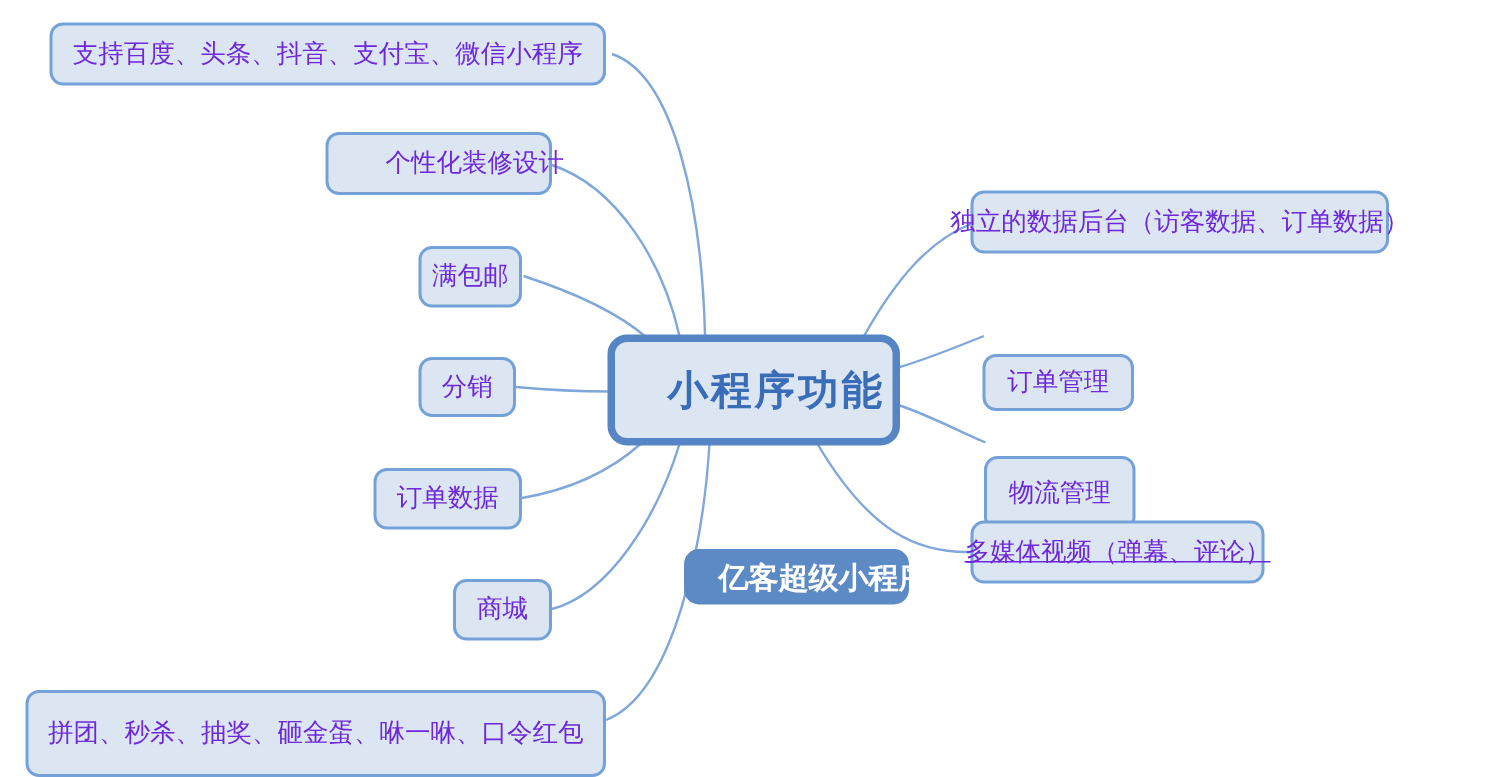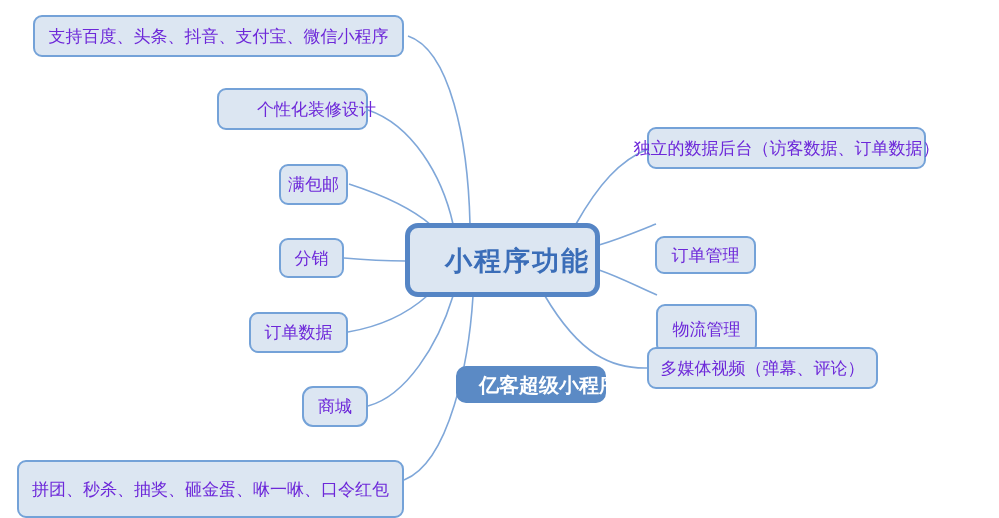--- a/index.html
+++ b/index.html
@@ -77,29 +77,29 @@
   <div class="node" style="left:33px;  top:15px;  width:371px; height:42px;">支持百度、头条、抖音、支付宝、微信小程序</div>
 
   <div class="node" style="left:217px; top:88px;  width:151px; height:42px;padding-left:48px;">个性化装修设计</div>
 
   <div class="node" style="left:279px; top:164px; width:69px;  height:41px;">满包邮</div>
 
   <div class="node" style="left:279px; top:238px; width:65px;  height:40px;">分销</div>
 
   <div class="node" style="left:249px; top:312px; width:99px;  height:41px;">订单数据</div>
 
-  <div class="node" style="left:302px; top:386px; width:66px;  height:41px;border-radius:11px;">商城</div>
+  <div class="node" style="left:302px; top:386px; width:66px;  height:41px;">商城</div>
 
   <div class="node" style="left:17px;  top:460px; width:387px; height:58px;">拼团、秒杀、抽奖、砸金蛋、咻一咻、口令红包</div>
 
   <div class="node central" style="left:405px; top:223px; width:195px; height:74px;">小程序功能</div>
 
   <div class="node floating" style="left:456px; top:366px; width:150px; height:37px;padding-left:36px;">亿客超级小程序</div>
 
   <div class="node" style="left:647px; top:127px; width:279px; height:42px;">独立的数据后台（访客数据、订单数据）</div>
 
   <div class="node" style="left:655px; top:204px; width:101px; height:38px;margin-top:32px;">订单管理</div>
 
   <div class="node" style="left:656px; top:276px; width:101px; height:50px;margin-top:28px;">物流管理</div>
 
-  <div class="node" style="left:647px; top:347px; width:231px; height:42px;">多媒体视频（弹幕、评论）</div>
+  <div class="node" style="left:647px; top:347px; width:196px; height:42px;text-decoration:underline;">多媒体视频（弹幕、评论）</div>
 
 </div>
 
 </body></html>

